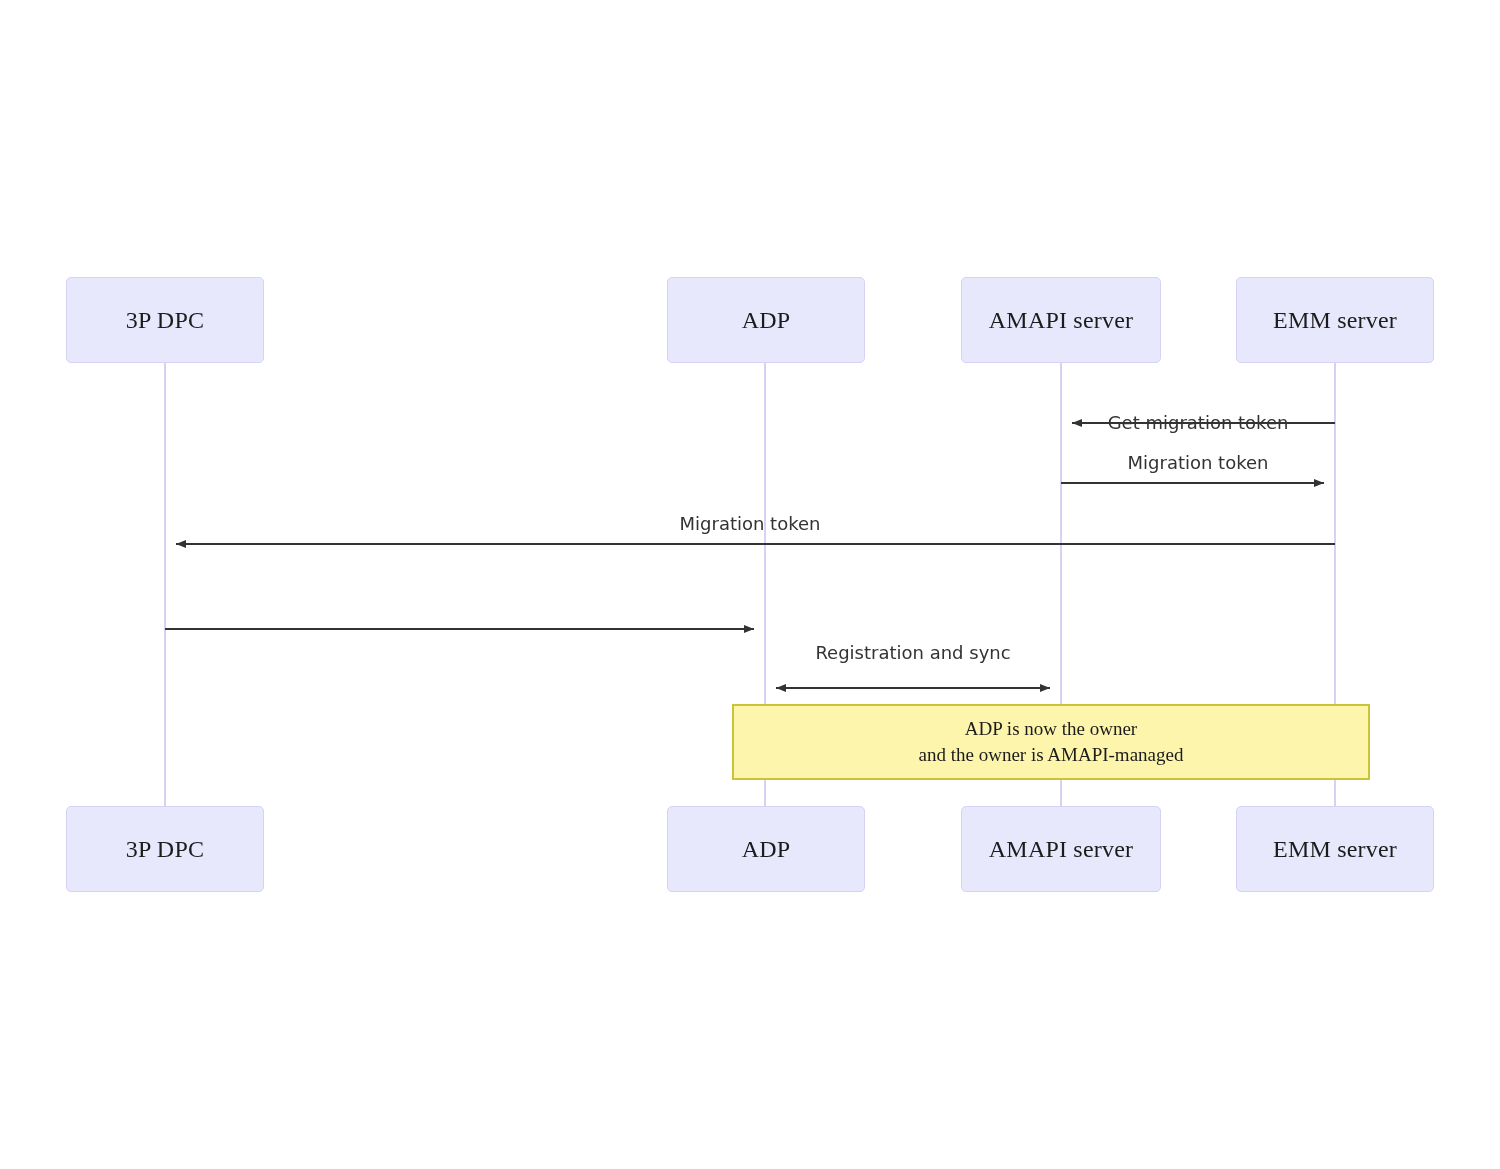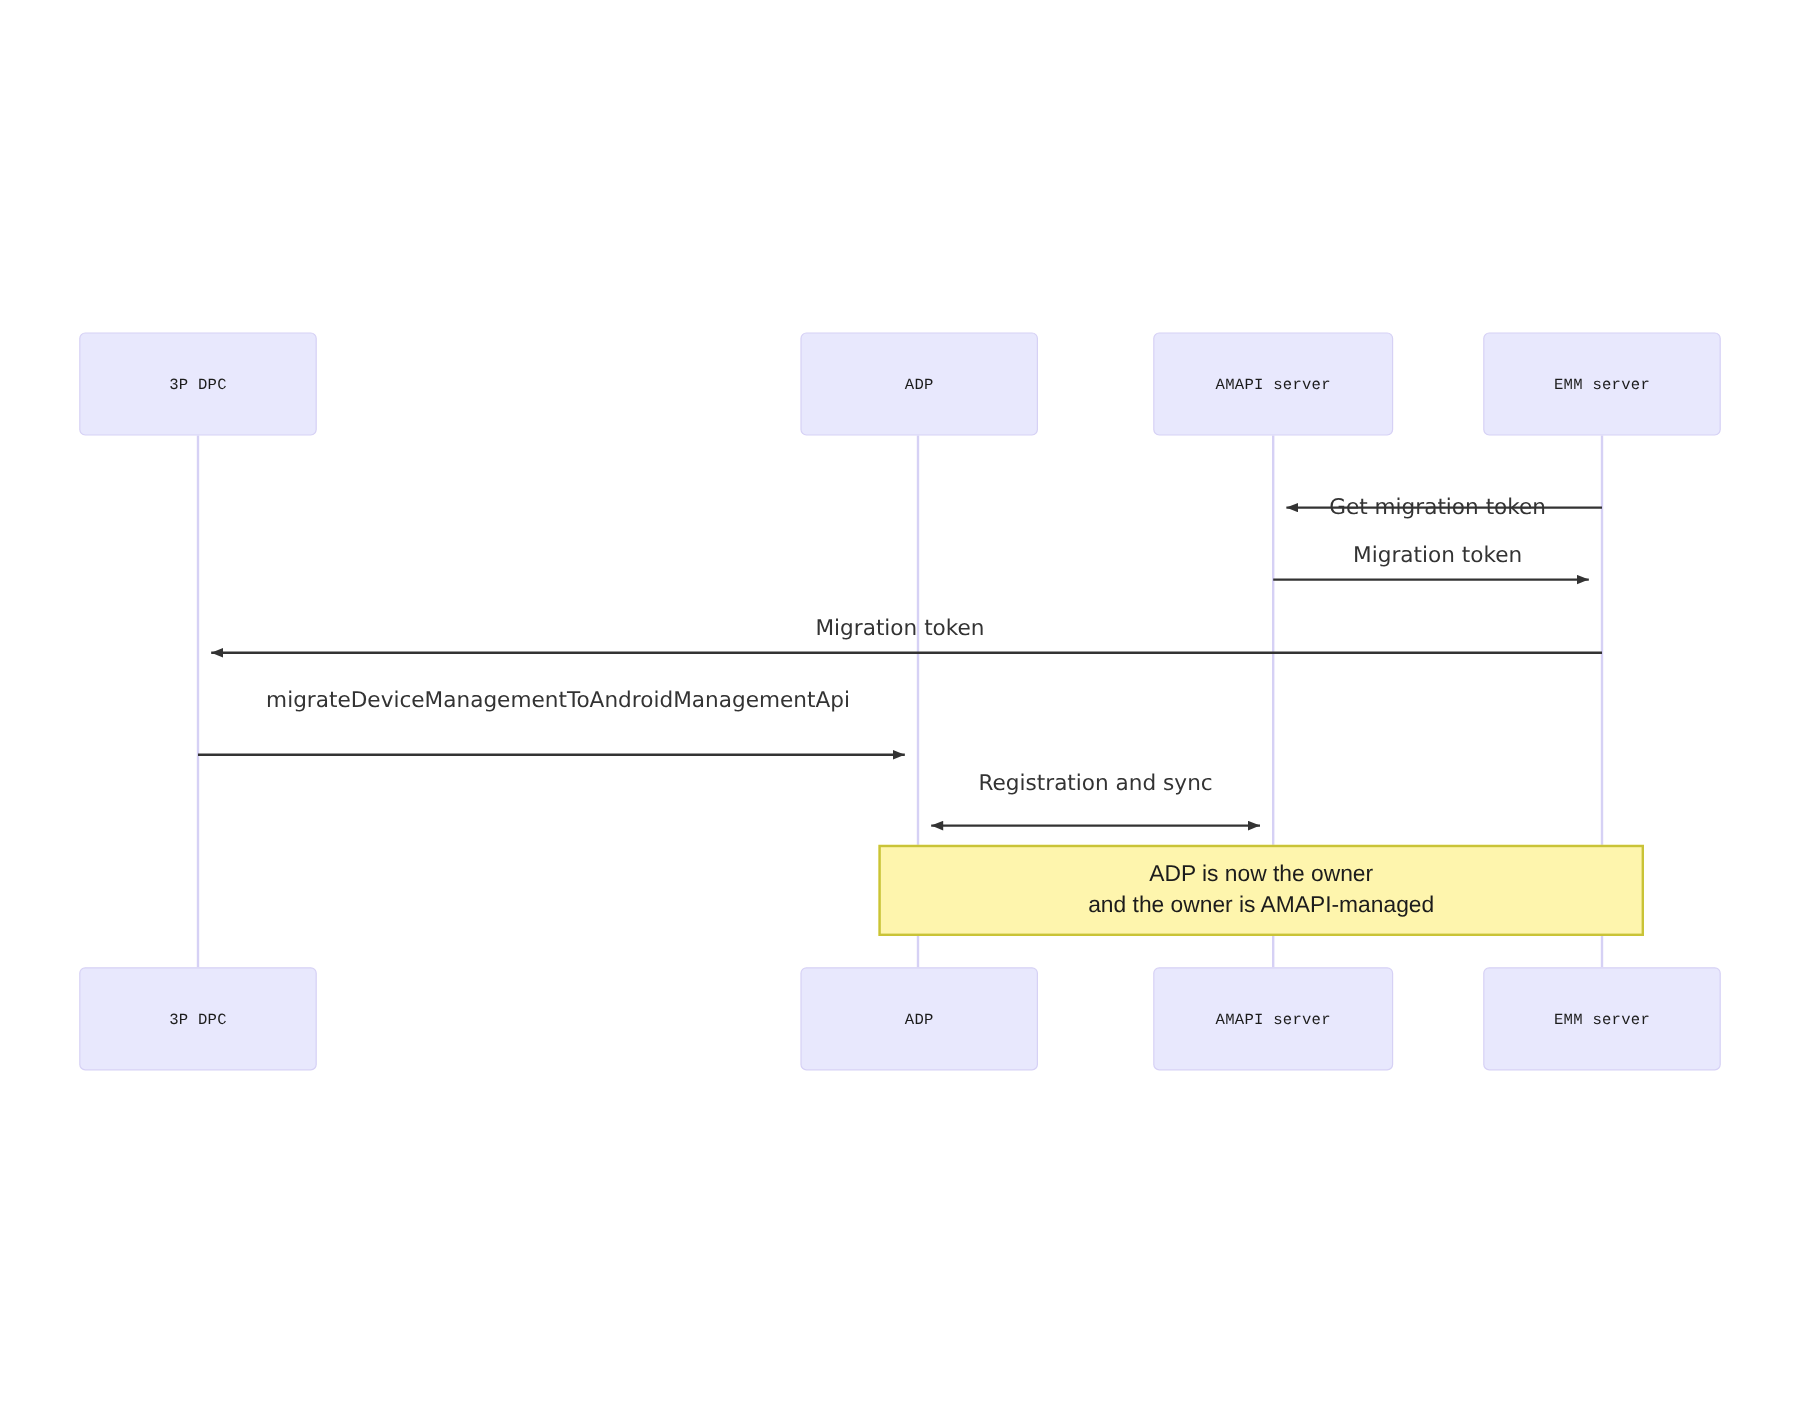--- a/index.html
+++ b/index.html
@@ -30,38 +30,38 @@
     position: absolute;
     box-sizing: border-box;
     background: #E8E8FD;
     border: 1px solid #D6D1F5;
     border-radius: 5px;
     display: flex;
     align-items: center;
     justify-content: center;
   }
   .participant-label {
-    font-family: Liberation Mono, monospace;
-    font-size: 13px;
+    font-family: Liberation Serif, serif;
+    font-size: 24px;
     color: #1c1c1c;
     letter-spacing: 0.2px;
     white-space: nowrap;
   }
   .note-box {
     position: absolute;
     box-sizing: border-box;
     background: #FEF5AD;
     border: 2px solid #C9C337;
     display: flex;
     flex-direction: column;
     align-items: center;
     justify-content: center;
   }
   .note-line {
-    font-family: Liberation Sans, sans-serif;
+    font-family: Liberation Serif, serif;
     font-size: 19px;
     color: #1c1c1c;
     line-height: 26px;
     white-space: nowrap;
   }
   .msg-label {
     position: absolute;
     font-family: "DejaVu Sans", sans-serif;
     font-size: 18px;
     color: #333333;
@@ -132,21 +132,20 @@
     <span class="participant-label">EMM server</span>
   </div>
 
   <div class="msg-label" style="left:1198px; top:390px;margin-top:20px;">Get migration token</div>
 
   <div class="msg-label" style="left:1198px; top:450px;">Migration token</div>
 
   <div class="msg-label" style="left:750px; top:511px;">Migration token</div>
 
   <div class="msg-label" style="left:465px; top:571px;">
-    <div>migrateDeviceManagementToAndroidManagementApi</div>
   </div>
 
   <div class="msg-label" style="left:913px; top:640px;text-align:right;">Registration and sync</div>
 
   <div class="note-box" style="left:732px; top:704px; width:638px; height:76px;">
     <div class="note-line">ADP is now the owner</div>
     <div class="note-line">and the owner is AMAPI-managed</div>
   </div>
 
 </div>

